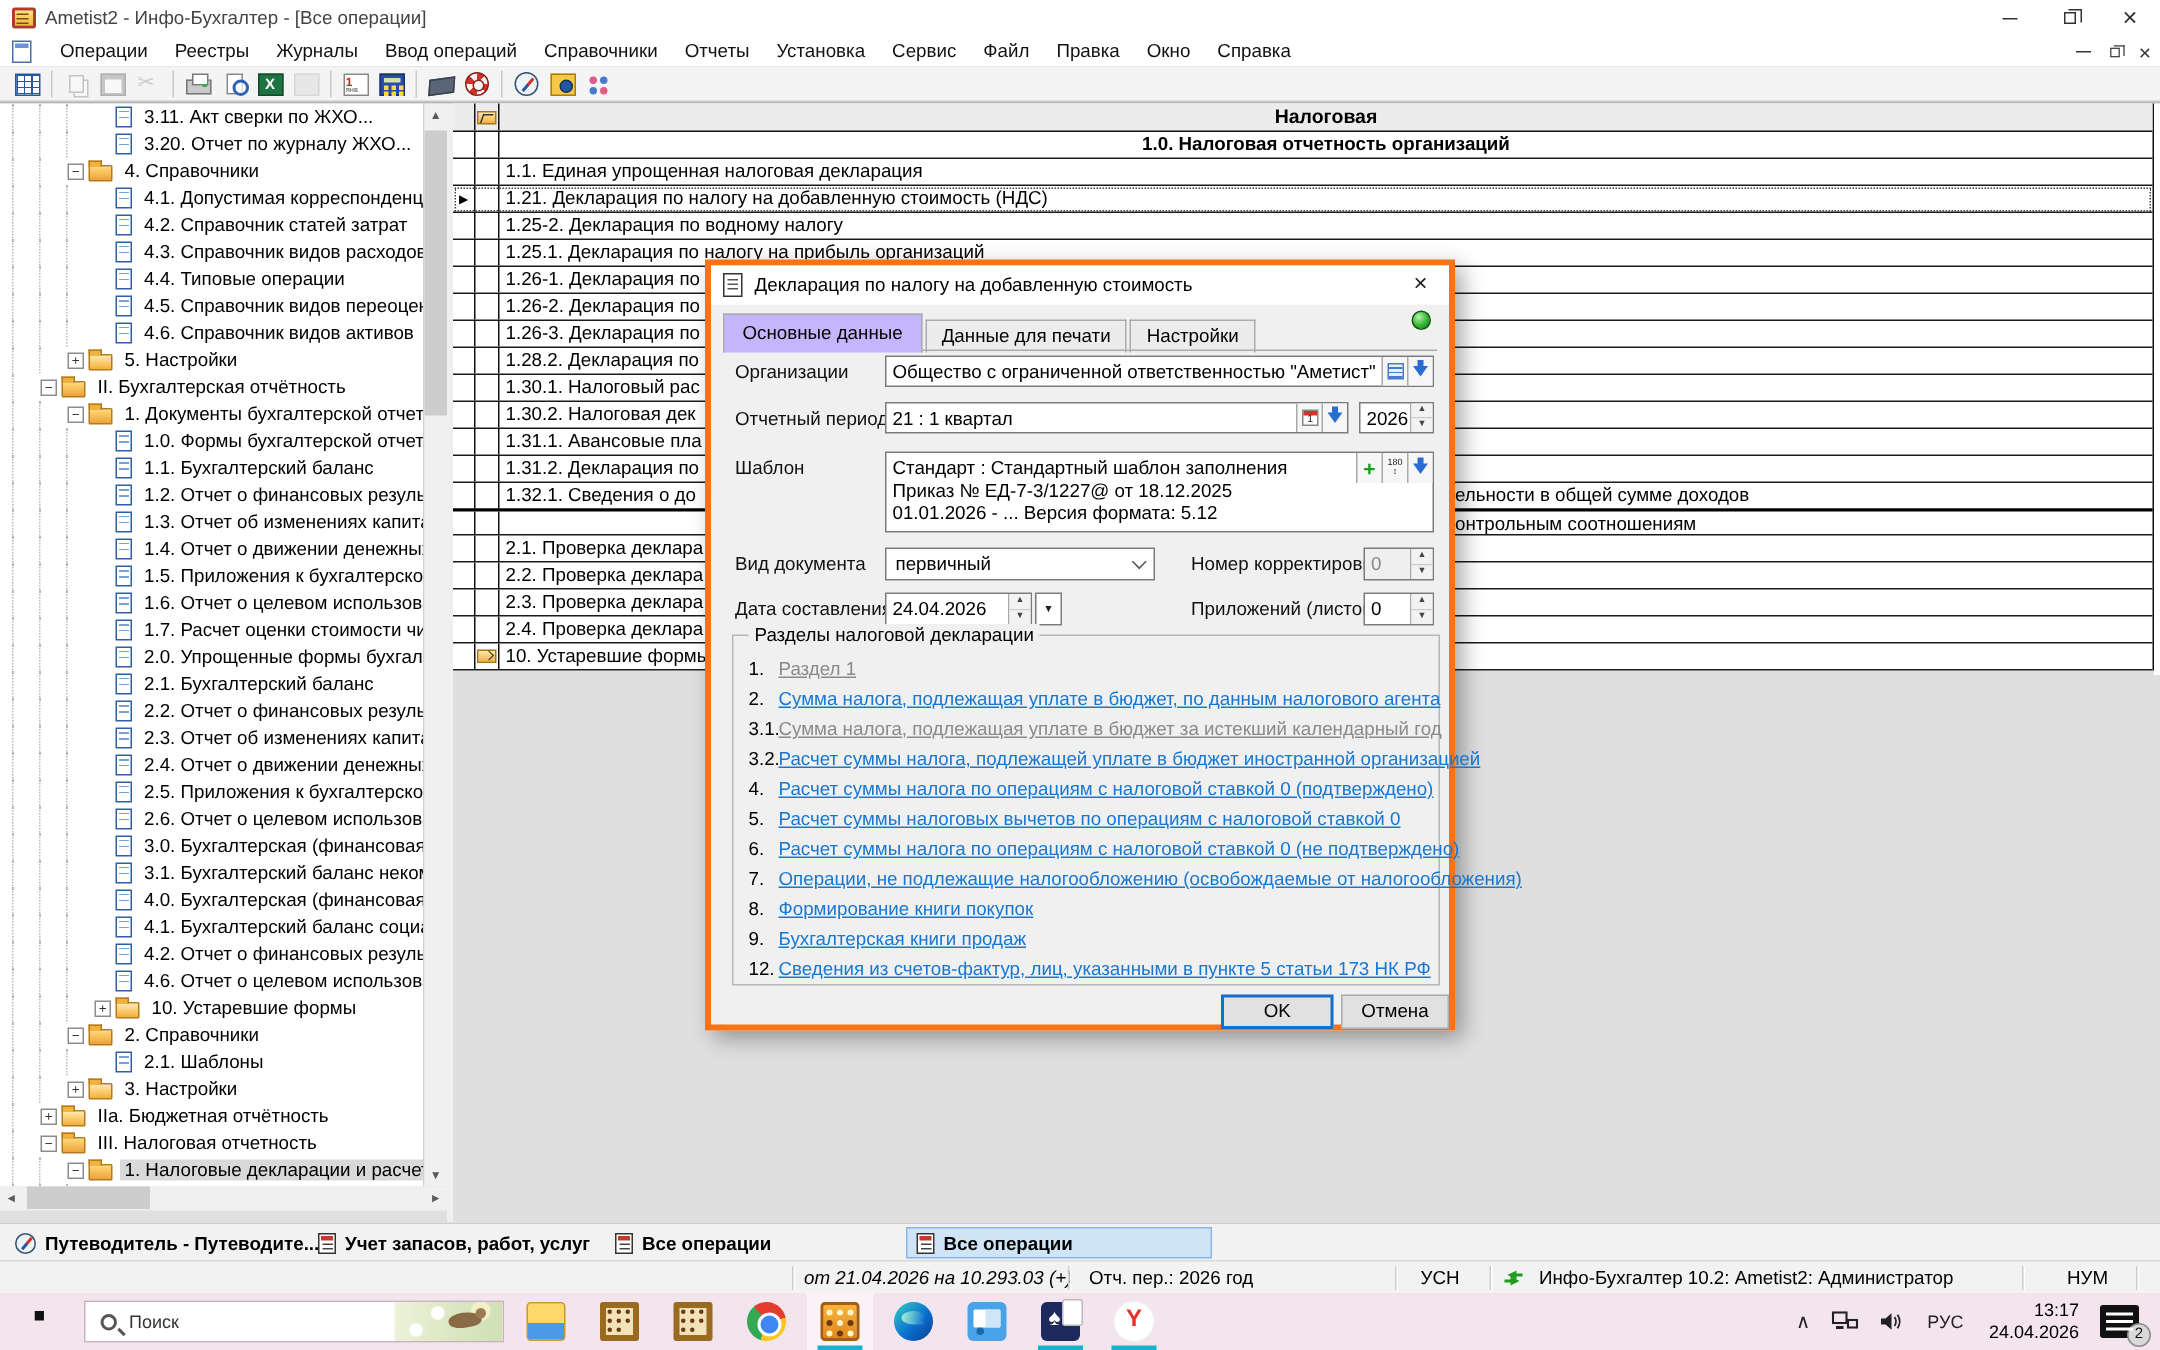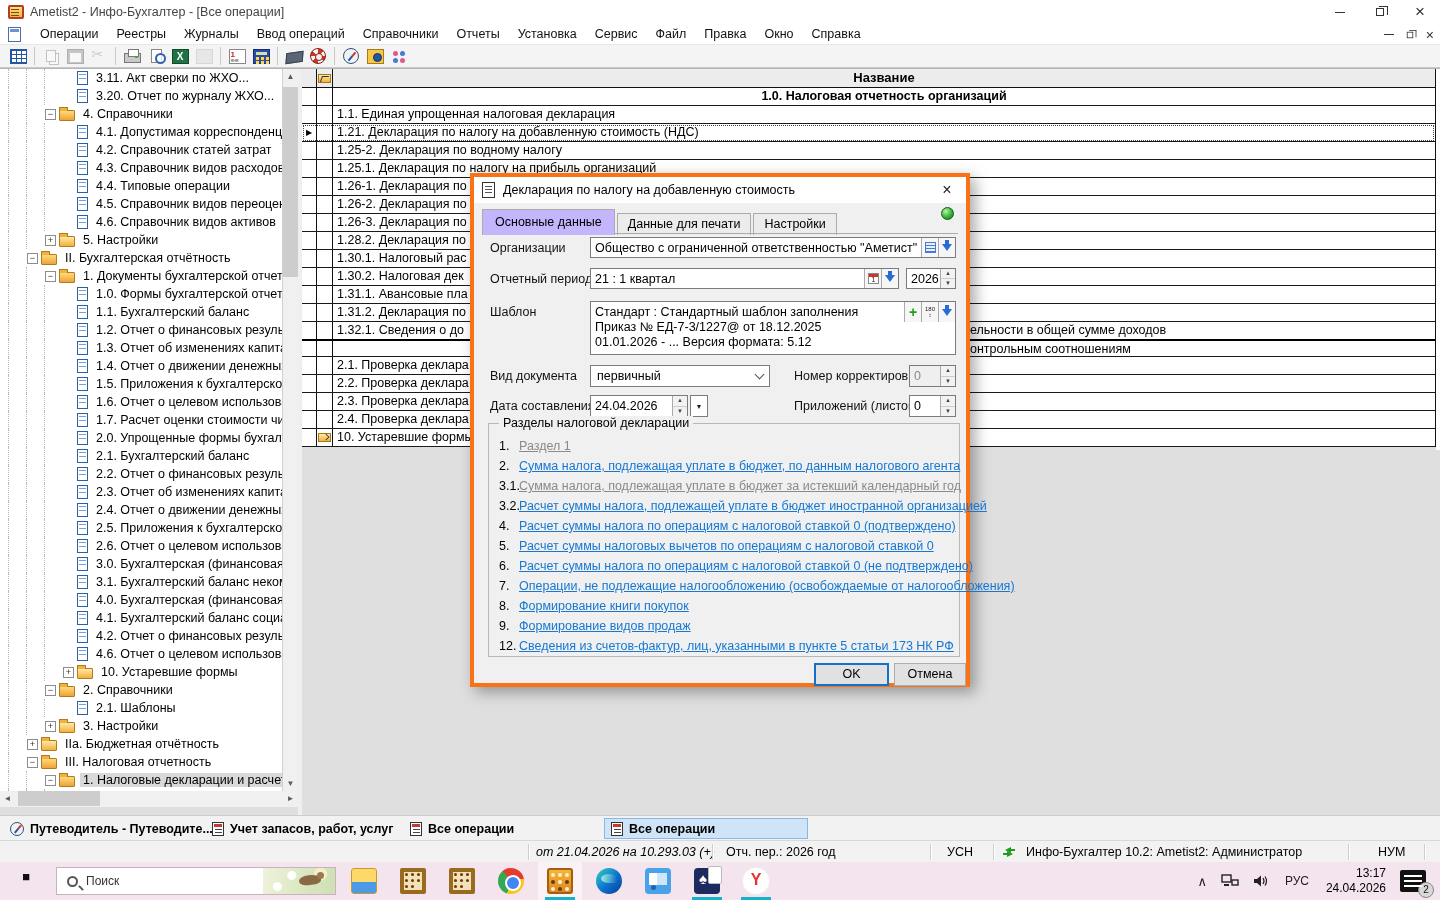--- a/index.html
+++ b/index.html
@@ -634,21 +634,21 @@
       <div class="sb-btn" style="right:0;top:0;">►</div>
     </div>
     <div id="splitter"></div>
 
     <div id="grid">
       <div class="g-hdr">
         <div class="c1"></div>
         <div class="c2">
             <span class="fold-up"></span>
           </div>
-        <div class="c3">Название</div>
+        <div class="c3">Налоговая</div>
       </div>
       <div id="grid-rows">
           <div class="g-row bold center">
             <div class="c1"></div>
             <div class="c2"></div>
             <div class="c3">1.0. Налоговая отчетность организаций</div>
           </div>
           <div class="g-row">
             <div class="c1"></div>
             <div class="c2"></div>
@@ -883,21 +883,21 @@
             <div class="sec-row">
               <span class="sec-num">7.</span>
               <span class="sec-link">Операции, не подлежащие налогообложению (освобождаемые от налогообложения)</span>
             </div>
             <div class="sec-row">
               <span class="sec-num">8.</span>
               <span class="sec-link">Формирование книги покупок</span>
             </div>
             <div class="sec-row">
               <span class="sec-num">9.</span>
-              <span class="sec-link">Формирование видов продаж</span>
+              <span class="sec-link">Бухгалтерская книги продаж</span>
             </div>
             <div class="sec-row">
               <span class="sec-num">12.</span>
               <span class="sec-link">Сведения из счетов-фактур, лиц, указанными в пункте 5 статьи 173 НК РФ</span>
             </div>
           </div>
       </div>
 
       <div class="btn default" style="left:340px;top:486px;width:75px;">OK</div>
       <div class="btn" style="left:420px;top:486px;width:72px;">Отмена</div>

